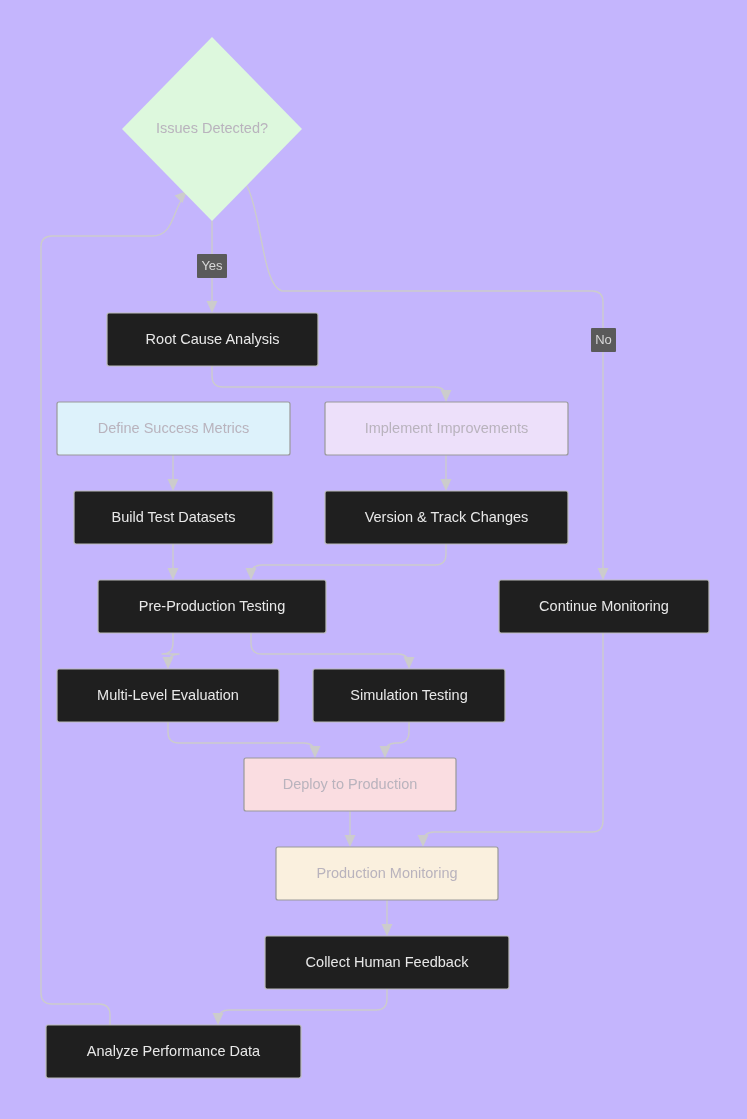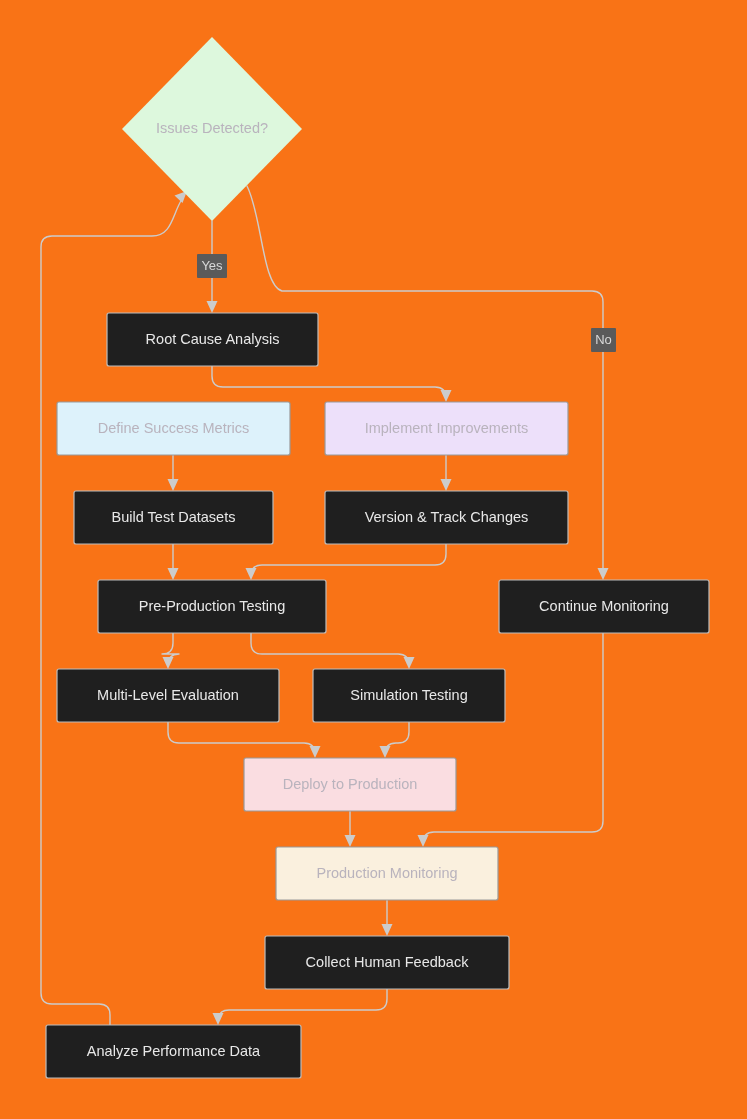--- a/index.html
+++ b/index.html
@@ -10,21 +10,21 @@
   body {
     width: 747px;
     height: 1119px;
     overflow: hidden;
     font-family: "Liberation Sans", sans-serif;
   }
   #flow-root {
     position: relative;
     width: 747px;
     height: 1119px;
-    background: #f97316;
+    background: #c4b5fd;
     text-align: right;
   }
   svg#flow-svg {
     position: absolute;
     left: 0;
     top: 0;
     width: 747px;
     height: 1119px;
     display: block;
   }

